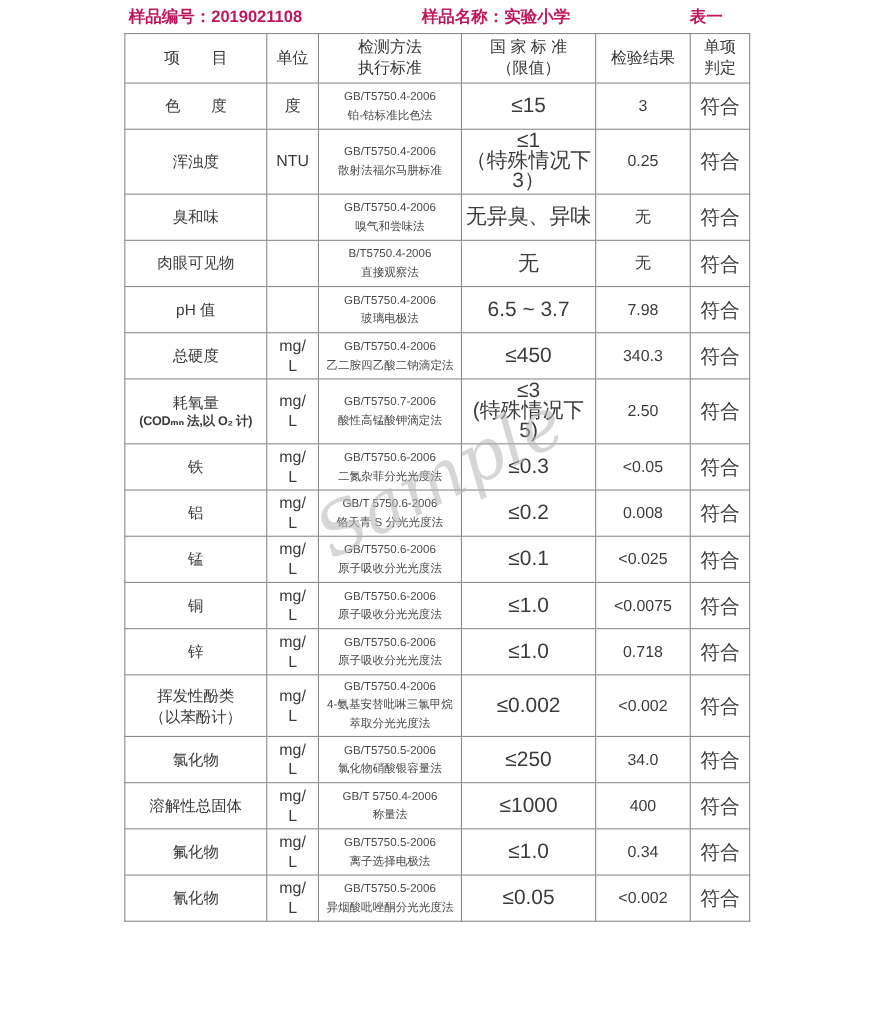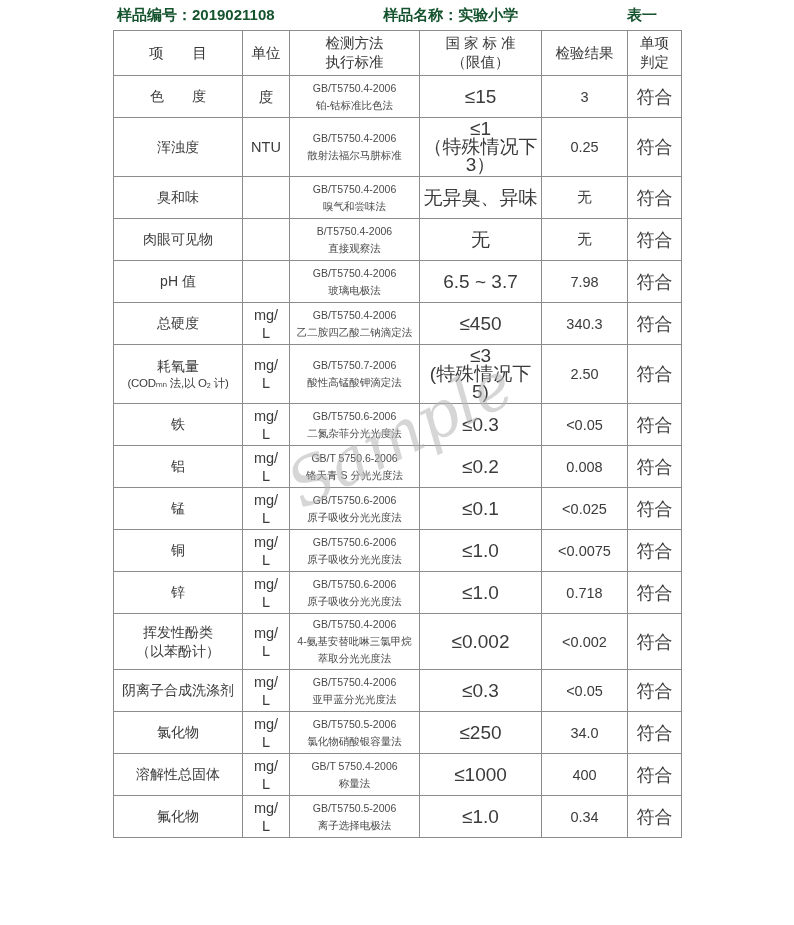--- a/index.html
+++ b/index.html
@@ -4,37 +4,37 @@
 <style>
   html,body{margin:0;padding:0;}
   body{
     width:794px;height:925px;background:#ffffff;position:relative;
     font-family:"Liberation Sans","DejaVu Sans",sans-serif;color:#3b3b3b;
     overflow:hidden;
   }
   .page{position:absolute;left:113px;top:6px;width:568px;}
   .title-row{
     display:flex;justify-content:space-between;align-items:baseline;
-    padding:0 24px 0 4px;font-size:15px;font-weight:bold;color:#14532d;
+    padding:0 24px 0 4px;font-size:15px;font-weight:bold;color:#be185d;
     margin-bottom:5px;white-space:nowrap;
   }
   table{border-collapse:collapse;width:568px;table-layout:fixed;}
   th,td{
     border:1px solid #8c8c8c;text-align:center;vertical-align:middle;
     white-space:pre-line;padding:2px 1px;overflow:hidden;
   }
   thead th{height:40px;font-size:14.5px;font-weight:normal;line-height:19px;color:#383838;}
   tbody tr{height:42px;}
   td.item{font-size:14px;line-height:19px;}
   td.unit{font-size:14.5px;line-height:18px;}
   td.method{font-size:10.5px;line-height:17px;color:#4a4a4a;}
   td.limit{font-size:19px;line-height:18px;}
   td.result{font-size:14.5px;}
   td.judgment{font-size:18px;}
-  .item-sub{font-size:11.5px;line-height:15px;letter-spacing:-0.3px;}
+  .item-sub{font-size:11.5px;line-height:15px;letter-spacing:-0.3px;font-weight:bold;}
   .watermark{
     position:absolute;left:132px;top:392px;width:310px;text-align:center;
     font-family:"DejaVu Serif","Liberation Serif",serif;font-style:italic;
     font-size:64px;color:#b5b5b5;opacity:0.55;transform:rotate(-27deg);
     pointer-events:none;z-index:5;
   }
 </style>
 </head>
 <body>
 
@@ -192,30 +192,20 @@
           <td class="unit">mg/
 L</td>
           <td class="method">GB/T5750.4-2006
 4-氨基安替吡啉三氯甲烷
 萃取分光光度法</td>
           <td class="limit">≤0.002</td>
           <td class="result">&lt;0.002</td>
           <td class="judgment">符合</td>
         </tr>
         <tr>
-          <td class="item">阴离子合成洗涤剂</td>
-          <td class="unit">mg/
-L</td>
-          <td class="method">GB/T5750.4-2006
-亚甲蓝分光光度法</td>
-          <td class="limit">≤0.3</td>
-          <td class="result">&lt;0.05</td>
-          <td class="judgment">符合</td>
-        </tr>
-        <tr>
           <td class="item">氯化物</td>
           <td class="unit">mg/
 L</td>
           <td class="method">GB/T5750.5-2006
 氯化物硝酸银容量法</td>
           <td class="limit">≤250</td>
           <td class="result">34.0</td>
           <td class="judgment">符合</td>
         </tr>
         <tr>
@@ -231,17 +221,27 @@
         <tr>
           <td class="item">氟化物</td>
           <td class="unit">mg/
 L</td>
           <td class="method">GB/T5750.5-2006
 离子选择电极法</td>
           <td class="limit">≤1.0</td>
           <td class="result">0.34</td>
           <td class="judgment">符合</td>
         </tr>
+        <tr>
+          <td class="item">氰化物</td>
+          <td class="unit">mg/
+L</td>
+          <td class="method">GB/T5750.5-2006
+异烟酸吡唑酮分光光度法</td>
+          <td class="limit">≤0.05</td>
+          <td class="result">&lt;0.002</td>
+          <td class="judgment">符合</td>
+        </tr>
       </tbody>
   </table>
 
   <div class="watermark">Sample</div>
 </div>
 
 </body></html>

